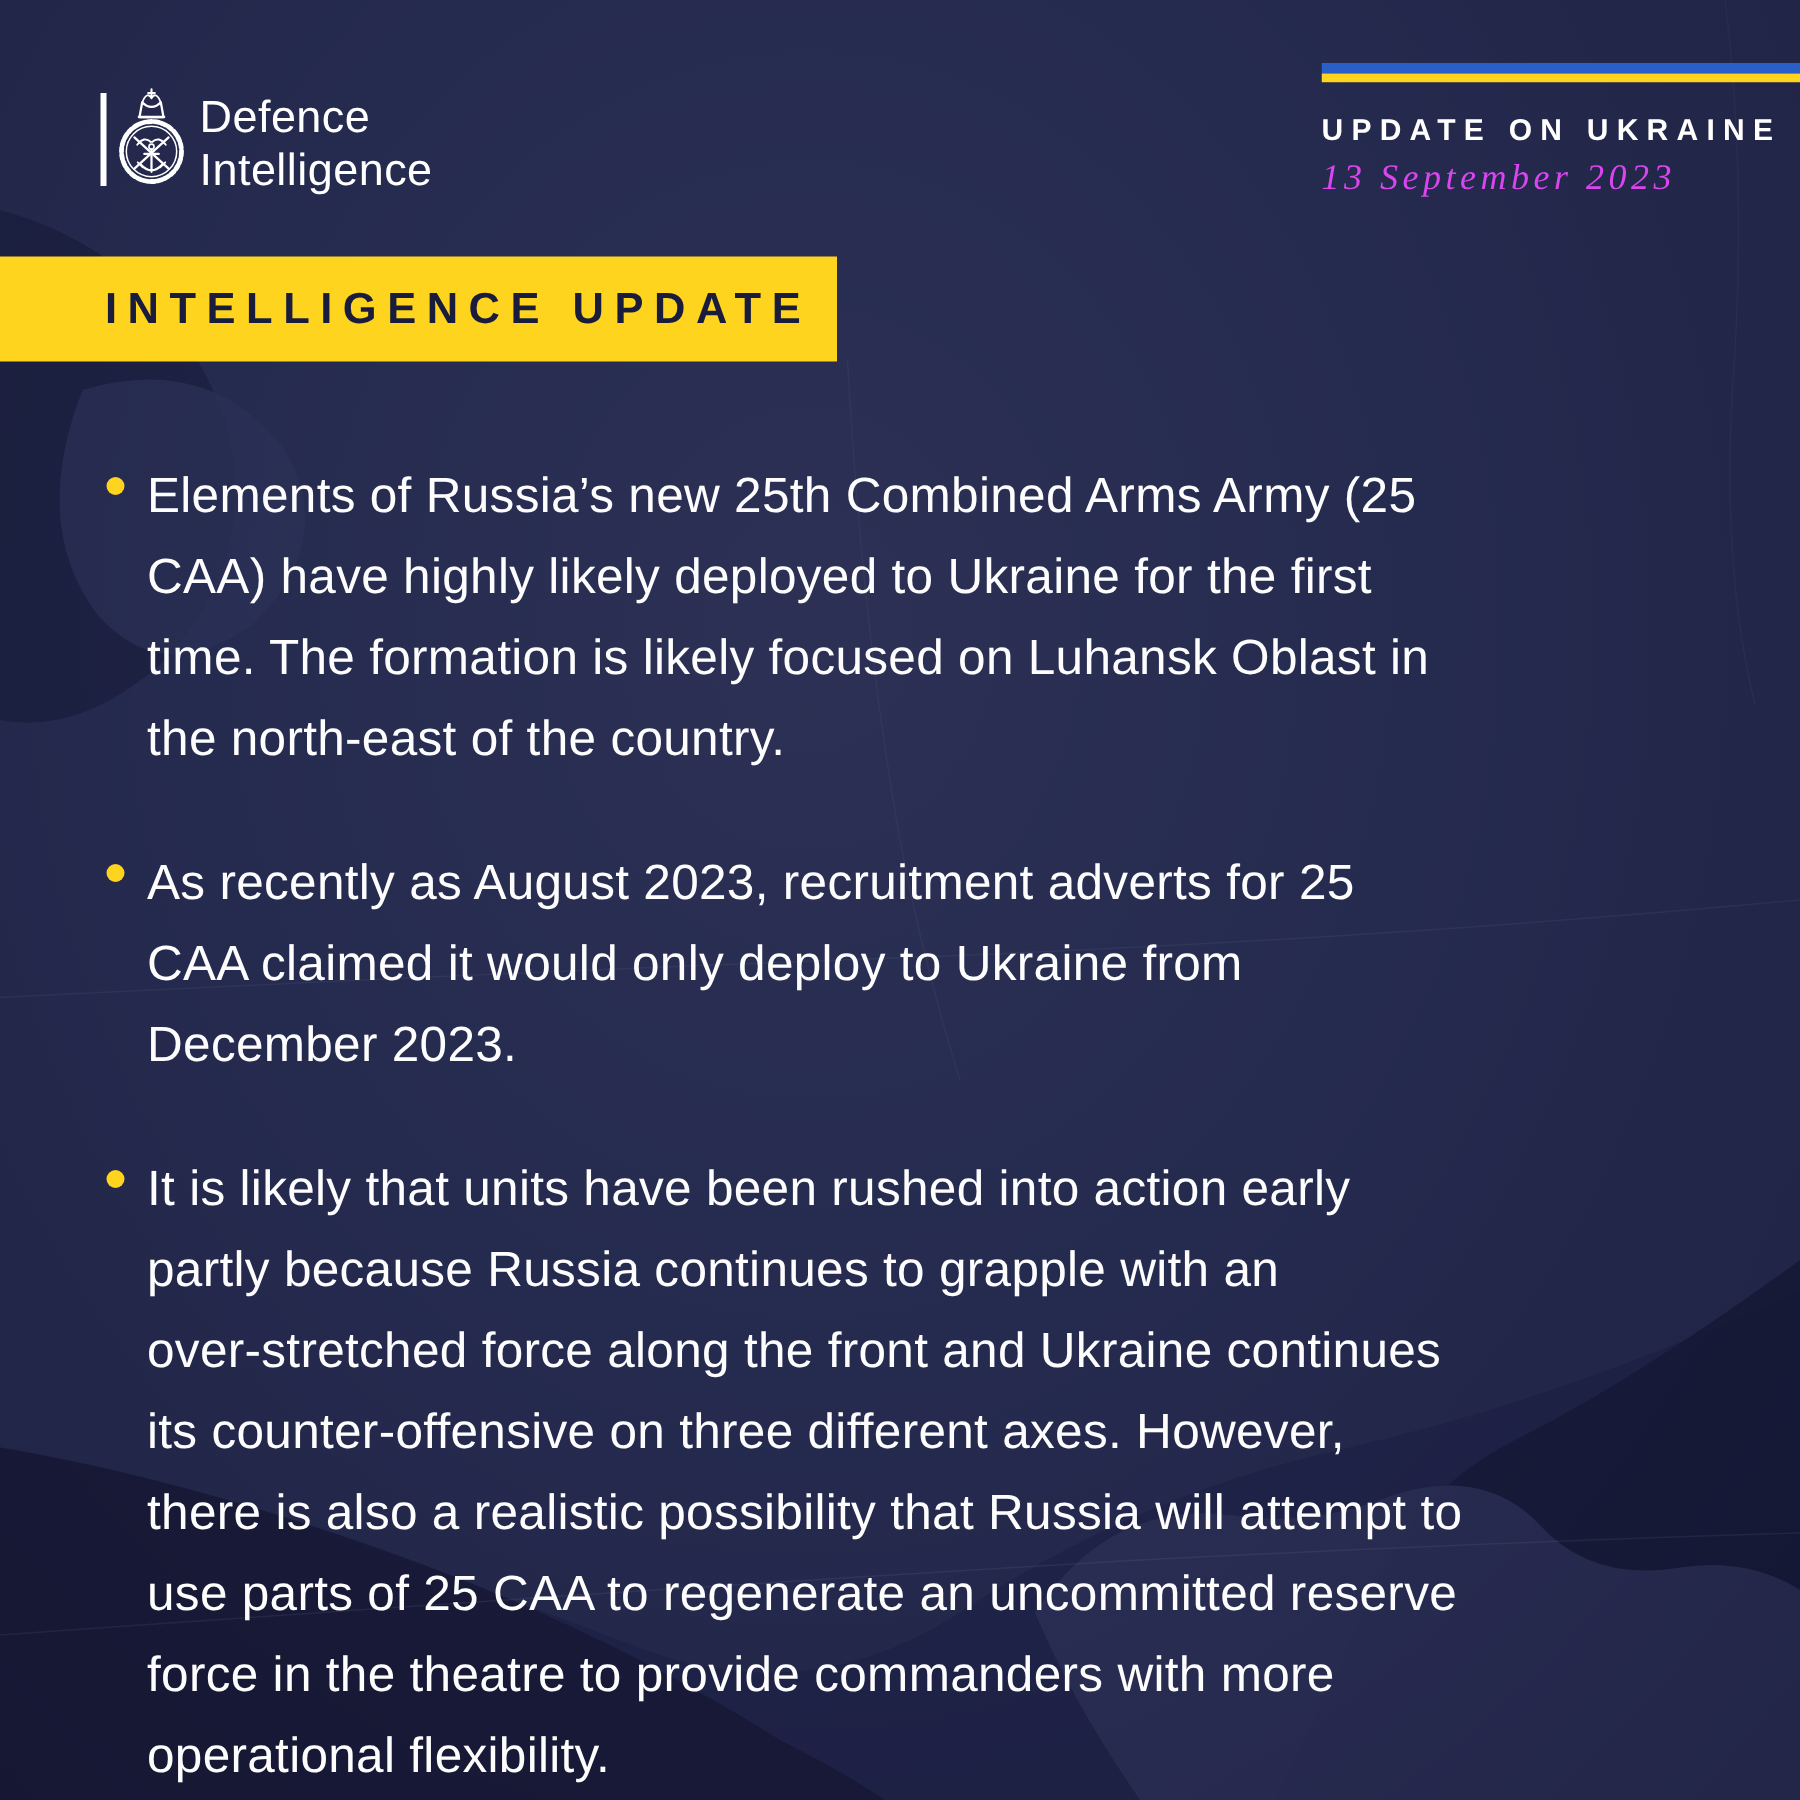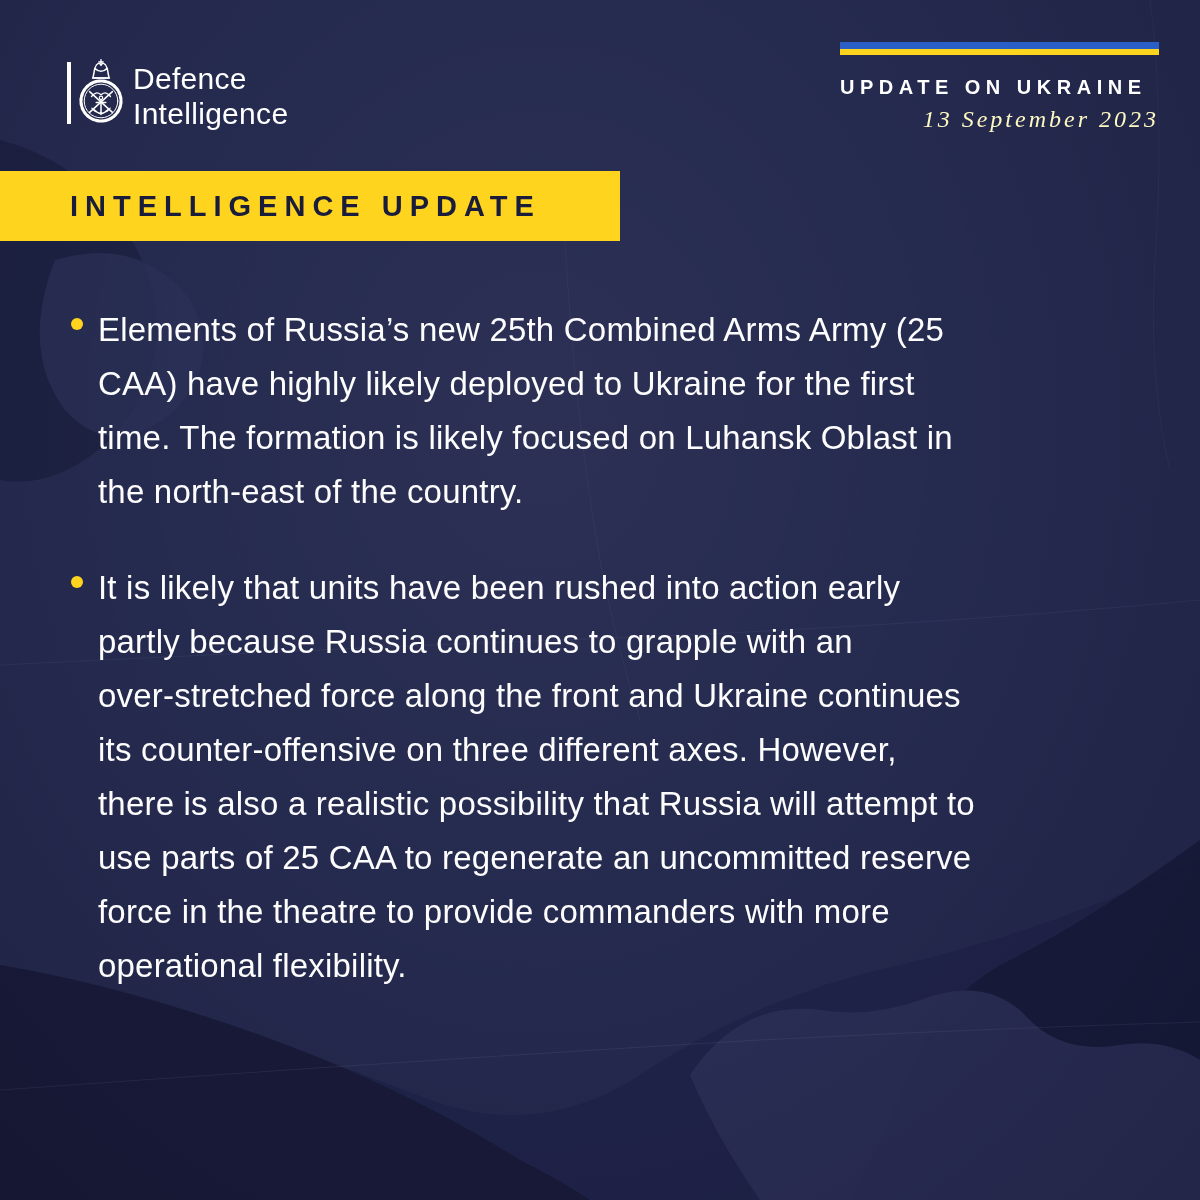--- a/index.html
+++ b/index.html
@@ -21,39 +21,39 @@
   
   .logo { position: absolute; left: 67px; top: 50px; display: flex; align-items: center; }
   .logo-bar { width: 4px; height: 62px; background: #ffffff; margin-top: 5px; }
   .crest { width: 46px; height: 68px; margin-left: 7px; display: block; }
   .logo-text {
     margin-left: 9px; margin-top: 11px;
     color: #ffffff; font-size: 30px; line-height: 35px;
     font-weight: 400; letter-spacing: 0.3px;
   }
 
-  .header-right { position: absolute; left: 840px; top: 42px; width: 319px; }
+  .header-right { position: absolute; left: 881px; top: 42px; width: 319px; }
   .flag { width: 100%; height: 13px; overflow: hidden; }
   .flag-blue { height: 7px; background: #2a5fc7; }
   .flag-yellow { height: 6px; background: #ffd41e; }
   .update-label {
     margin-top: 21px; color: #ffffff;
     font-size: 20px; font-weight: 600; letter-spacing: 5.5px;
     white-space: nowrap;
   }
   .update-date {
-    margin-top: 7px; color: #fef9c3;
+    margin-top: 7px; color: #d946ef;
     font-family: "Liberation Serif", serif; font-style: italic;
-    font-size: 24px; letter-spacing: 3px; white-space: nowrap; text-align: right;
+    font-size: 24px; letter-spacing: 3px; white-space: nowrap;
   }
 
   
   .banner {
     position: absolute; left: 0; top: 171px;
-    width: 620px; height: 70px;
+    width: 558px; height: 70px;
     background: #ffd41e;
     display: flex; align-items: center;
   }
   .banner-text {
     margin-left: 70px;
     color: #191d3b;
     font-size: 29px; font-weight: 700; letter-spacing: 7px;
     white-space: nowrap;
   }
 
@@ -144,20 +144,26 @@
   <ul class="bullets">
     <li class="bullet">
       <span class="bullet-dot"></span>
       <p class="bullet-text">Elements of Russia’s new 25th Combined Arms Army (25
 CAA) have highly likely deployed to Ukraine for the first
 time. The formation is likely focused on Luhansk Oblast in
 the north-east of the country.</p>
     </li>
     <li class="bullet">
       <span class="bullet-dot"></span>
+      <p class="bullet-text">As recently as August 2023, recruitment adverts for 25
+CAA claimed it would only deploy to Ukraine from
+December 2023.</p>
+    </li>
+    <li class="bullet">
+      <span class="bullet-dot"></span>
       <p class="bullet-text">It is likely that units have been rushed into action early
 partly because Russia continues to grapple with an
 over-stretched force along the front and Ukraine continues
 its counter-offensive on three different axes. However,
 there is also a realistic possibility that Russia will attempt to
 use parts of 25 CAA to regenerate an uncommitted reserve
 force in the theatre to provide commanders with more
 operational flexibility.</p>
     </li>
   </ul>

